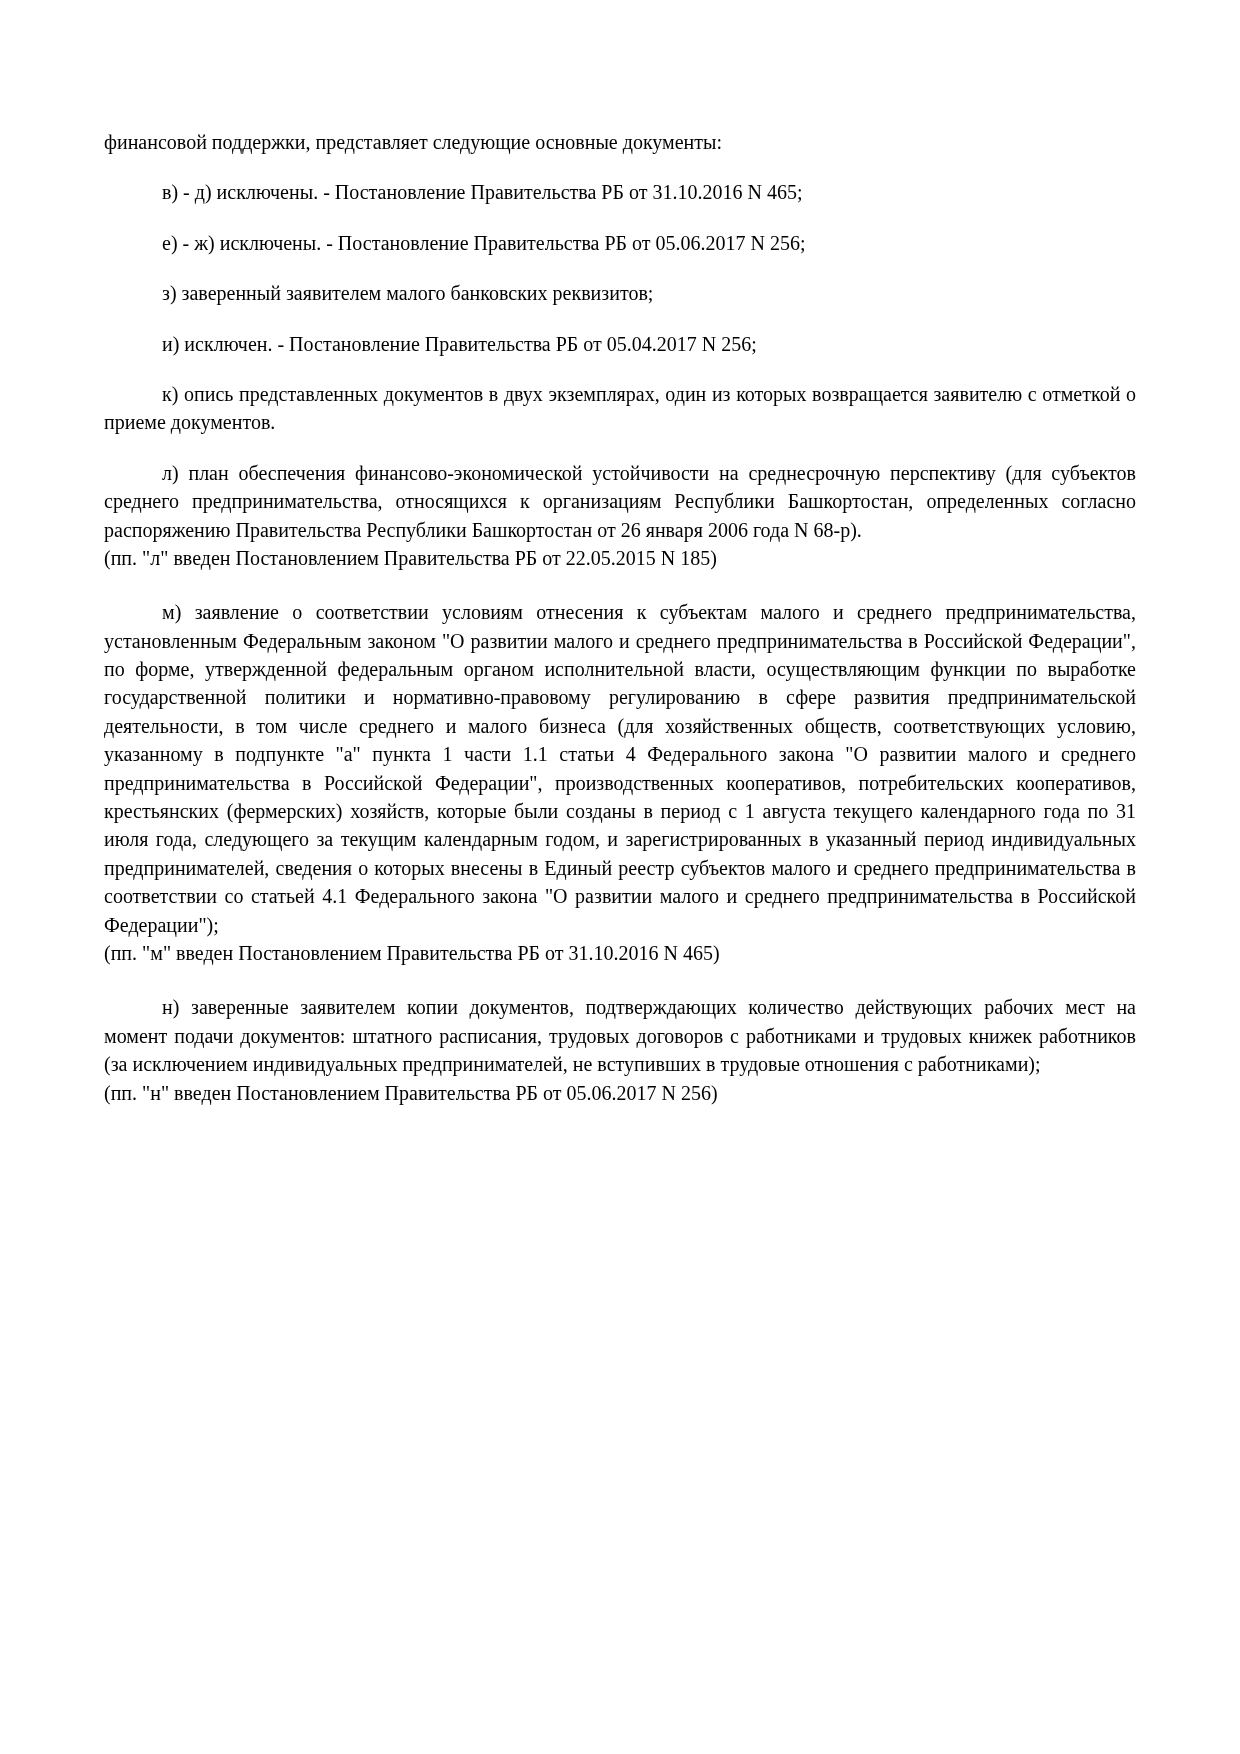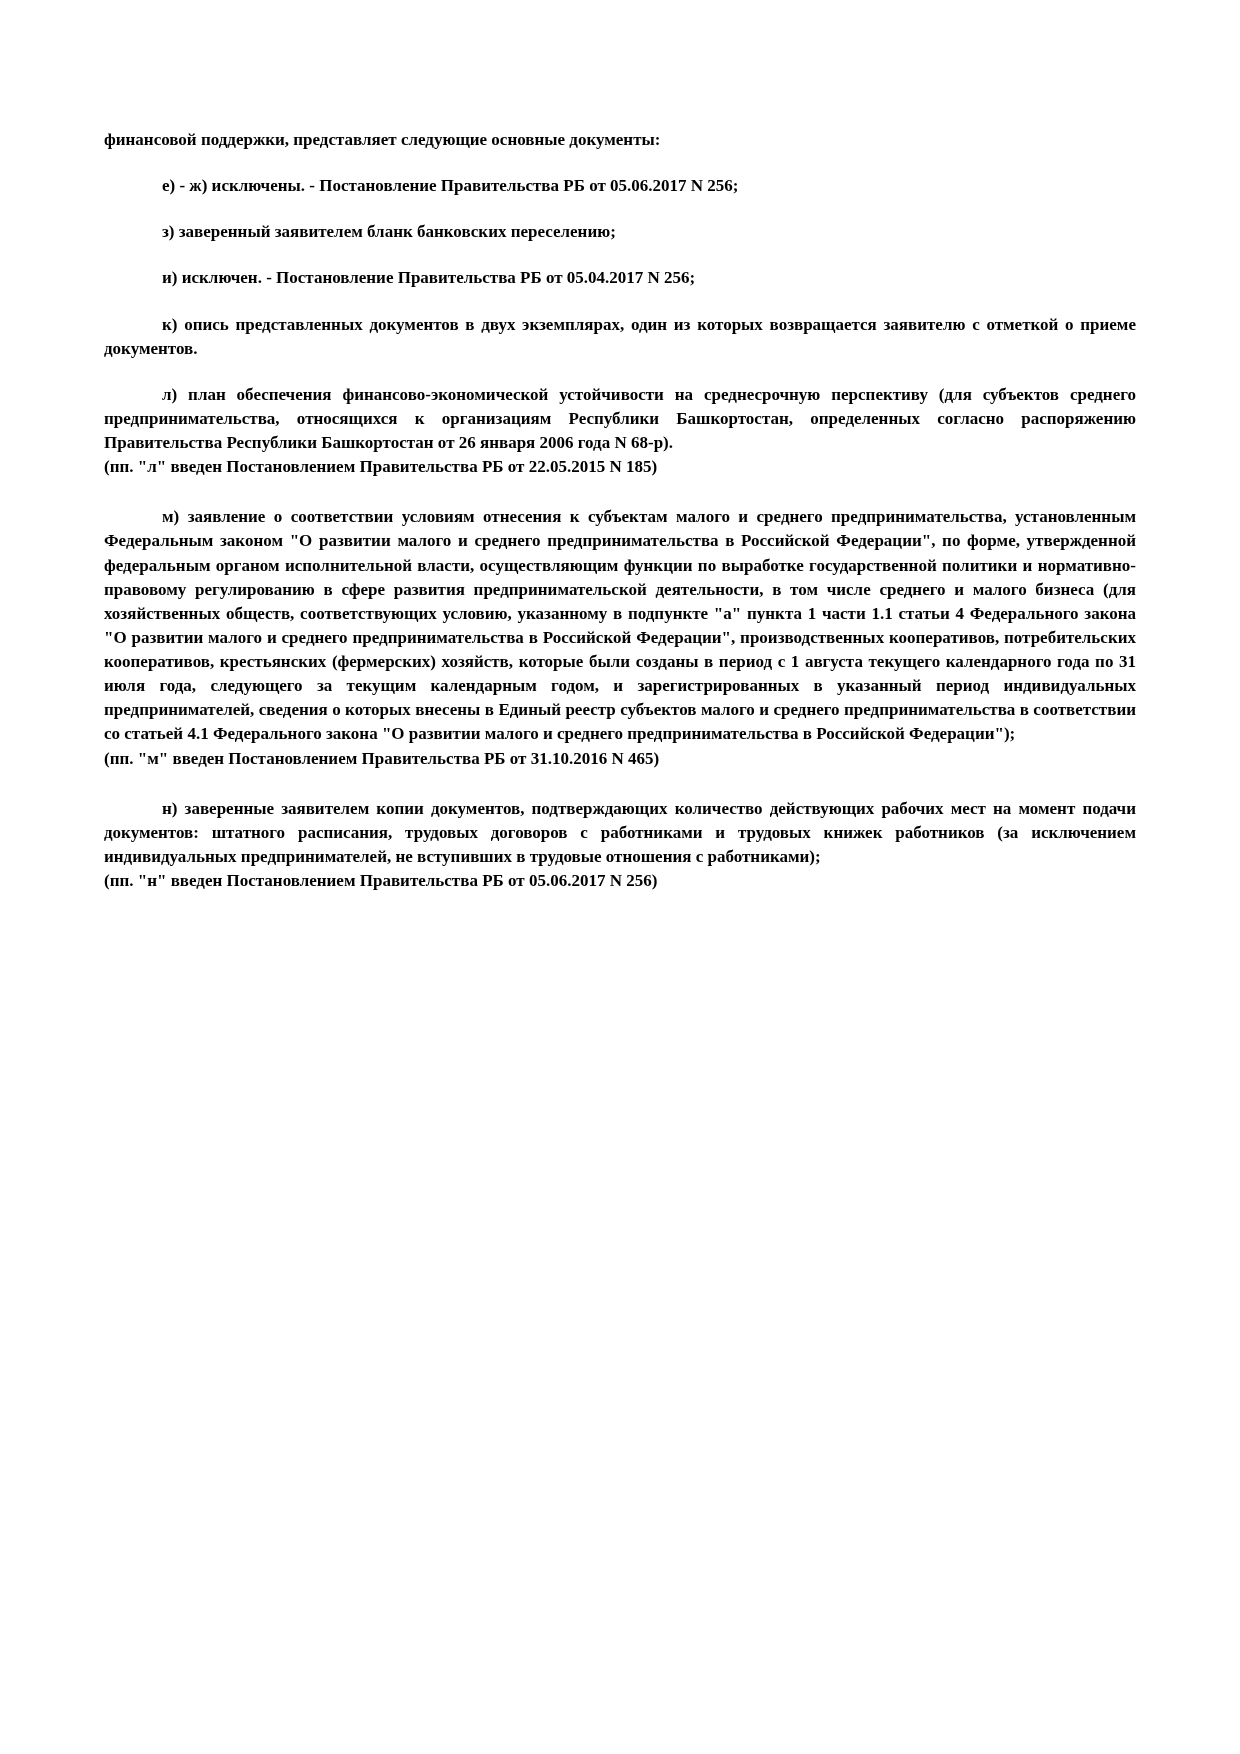--- a/index.html
+++ b/index.html
@@ -14,23 +14,22 @@
     color: #000000;
   }
   .page {
     width: 1240px;
     min-height: 1754px;
     box-sizing: border-box;
     padding: 128px 104px 90px 104px;
     background: #ffffff;
   }
   .doc-body {
-    font-size: 17px;
+    font-size: 20px;
     line-height: 1.42;
-    font-weight: bold;
   }
   p {
     margin: 0 0 22px 0;
     text-align: justify;
     text-justify: inter-word;
   }
   p.indent {
     text-indent: 58px;
   }
   p.noindent {
@@ -52,24 +51,25 @@
 </head>
 <body>
 
 <div class="page">
   <div class="doc-body">
 
     <p class="noindent">финансовой поддержки, представляет следующие основные документы:</p>
 
 
 
+    <p class="indent">в) - д) исключены. - Постановление Правительства РБ от 31.10.2016 N 465;</p>
 
     <p class="indent">е) - ж) исключены. - Постановление Правительства РБ от 05.06.2017 N 256;</p>
 
-    <p class="indent">з) заверенный заявителем бланк банковских переселению;</p>
+    <p class="indent">з) заверенный заявителем малого банковских реквизитов;</p>
 
     <p class="indent">и) исключен. - Постановление Правительства РБ от 05.04.2017 N 256;</p>
 
     <p class="indent">к) опись представленных документов в двух экземплярах, один из которых возвращается заявителю с отметкой о приеме документов.</p>
 
 
     <p class="indent tight">л) план обеспечения финансово-экономической устойчивости на среднесрочную перспективу (для субъектов среднего предпринимательства, относящихся к организациям Республики Башкортостан, определенных согласно распоряжению Правительства Республики Башкортостан от 26 января 2006 года N 68-р).</p>
 
     <p class="src-note">(пп. "л" введен Постановлением Правительства РБ от 22.05.2015 N 185)</p>
 

